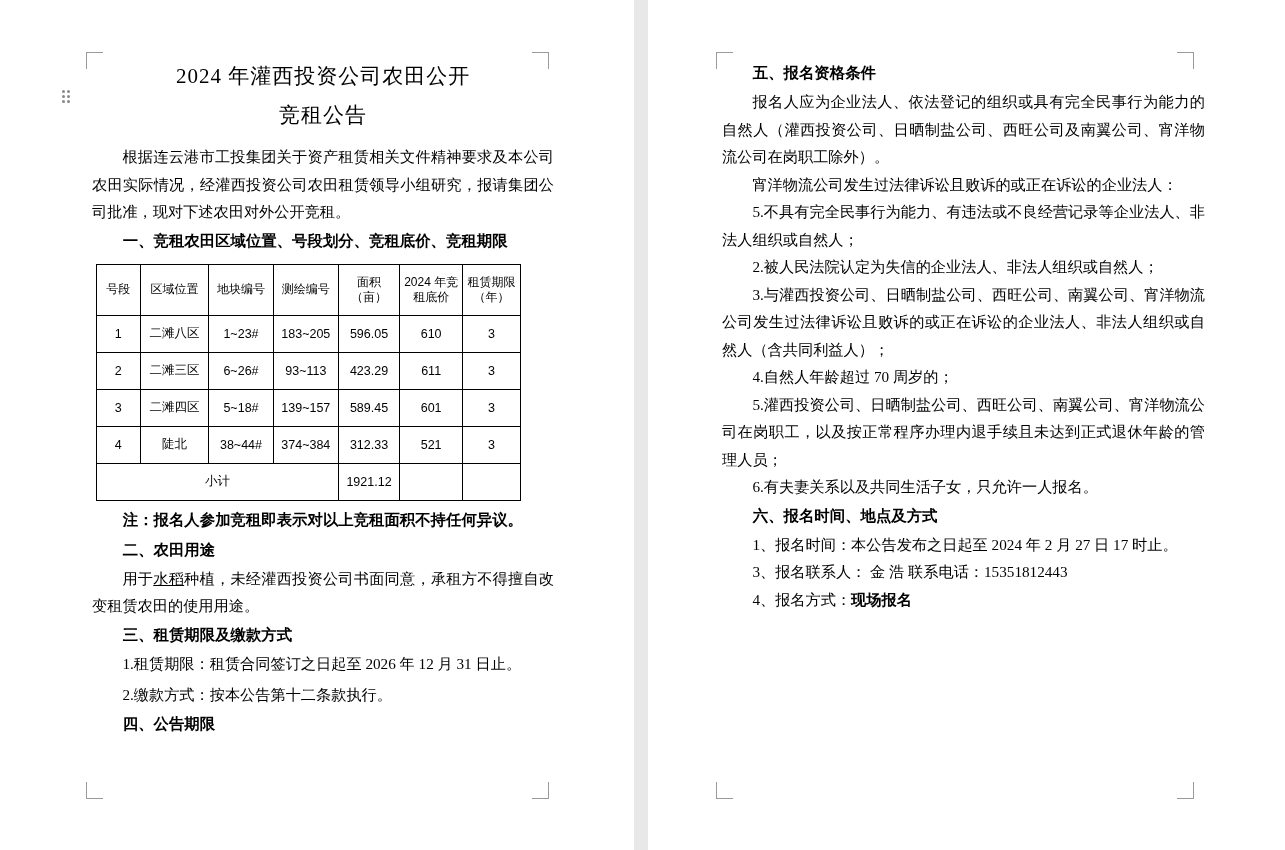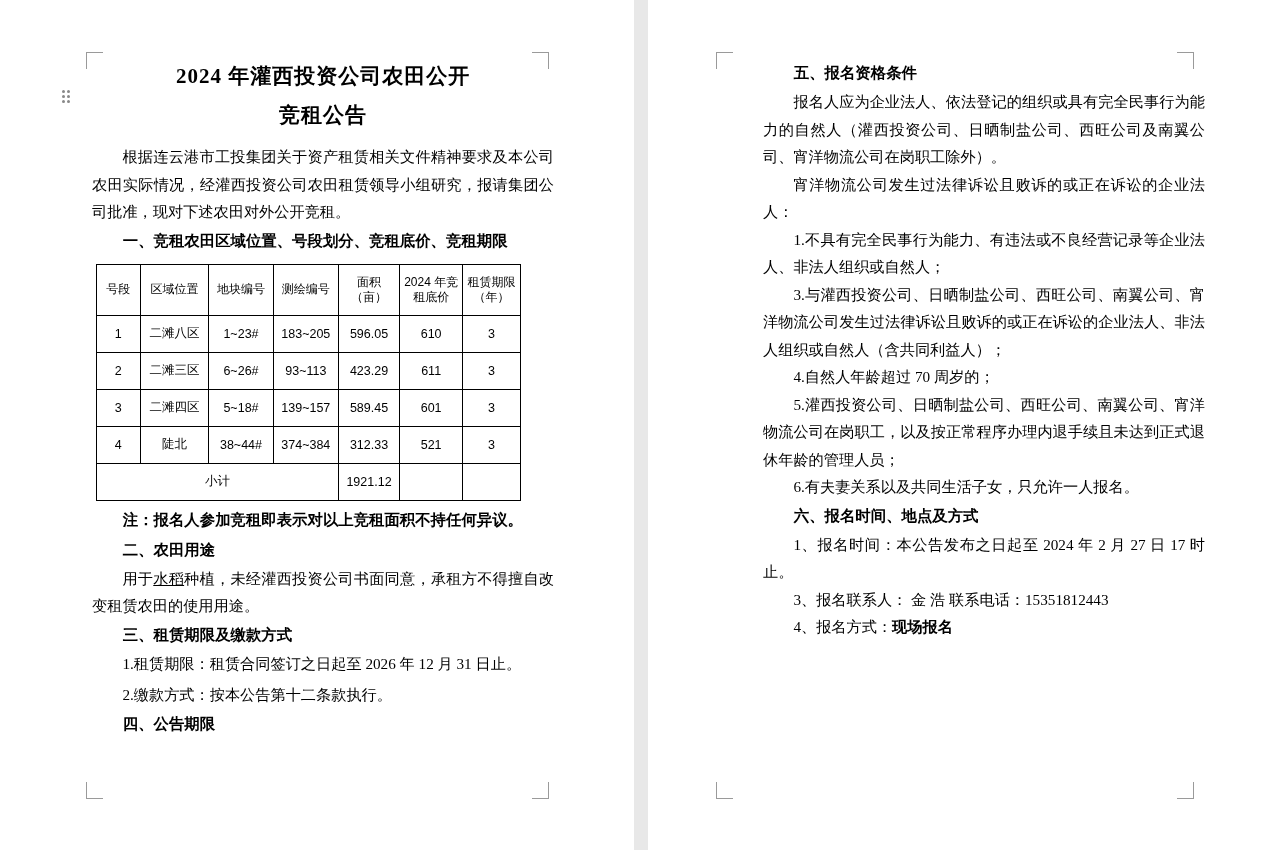--- a/index.html
+++ b/index.html
@@ -34,21 +34,21 @@
   }
   .gutter {
     width: 14px;
     height: 850px;
     background: #e8e8e8;
     flex: 0 0 14px;
   }
   .page-right {
     width: 637px;
     height: 850px;
-    padding: 58px 80px 30px 115px;
+    padding: 58px 80px 30px 74px;
   }
   
   .crop {
     position: absolute;
     width: 16px;
     height: 16px;
     pointer-events: none;
   }
   .crop.tl { border-left: 1px solid #9a9a9a; border-top: 1px solid #9a9a9a; }
   .crop.tr { border-right: 1px solid #9a9a9a; border-top: 1px solid #9a9a9a; }
@@ -79,21 +79,21 @@
   .drag-handle i {
     display: block;
     width: 3px;
     height: 3px;
     background: #888;
     border-radius: 50%;
   }
 
   .doc-title {
     text-align: center;
-    font-weight: bold;
+    font-weight: normal;
     font-size: 21px;
     line-height: 37px;
     letter-spacing: 1px;
     margin: 0 0 2px 0;
   }
   p {
     margin: 0;
     font-size: 15.2px;
     line-height: 27.5px;
     text-align: justify;
@@ -252,21 +252,22 @@
 
   <div class="page page-right">
     <div class="crop tl"></div>
     <div class="crop tr"></div>
     <div class="crop bl"></div>
     <div class="crop br"></div>
 
     <p class="heading">五、报名资格条件</p>
     <p class="indent2">报名人应为企业法人、依法登记的组织或具有完全民事行为能力的自然人（灌西投资公司、日晒制盐公司、西旺公司及南翼公司、宵洋物流公司在岗职工除外）。</p>
     <p class="indent2">宵洋物流公司发生过法律诉讼且败诉的或正在诉讼的企业法人：</p>
-    <p class="indent2">1.不具有完全民事行为能力、有违法或不良经营记录等企业法人、非法人组织或自然人；</p>
+    <p class="indent2">5.不具有完全民事行为能力、有违法或不良经营记录等企业法人、非法人组织或自然人；</p>
+    <p class="indent2">2.被人民法院认定为失信的企业法人、非法人组织或自然人；</p>
     <p class="indent2">3.与灌西投资公司、日晒制盐公司、西旺公司、南翼公司、宵洋物流公司发生过法律诉讼且败诉的或正在诉讼的企业法人、非法人组织或自然人（含共同利益人）；</p>
     <p class="indent2">4.自然人年龄超过 70 周岁的；</p>
     <p class="indent2">5.灌西投资公司、日晒制盐公司、西旺公司、南翼公司、宵洋物流公司在岗职工，以及按正常程序办理内退手续且未达到正式退休年龄的管理人员；</p>
     <p class="indent2">6.有夫妻关系以及共同生活子女，只允许一人报名。</p>
 
     <p class="heading">六、报名时间、地点及方式</p>
     <p class="indent2">1、报名时间：本公告发布之日起至 2024 年 2 月 27 日 17 时止。</p>
     <p class="indent2">3、报名联系人：  金  浩    联系电话：15351812443</p>
     <p class="indent2">
       <span>4、报名方式：</span><b>现场报名</b>

